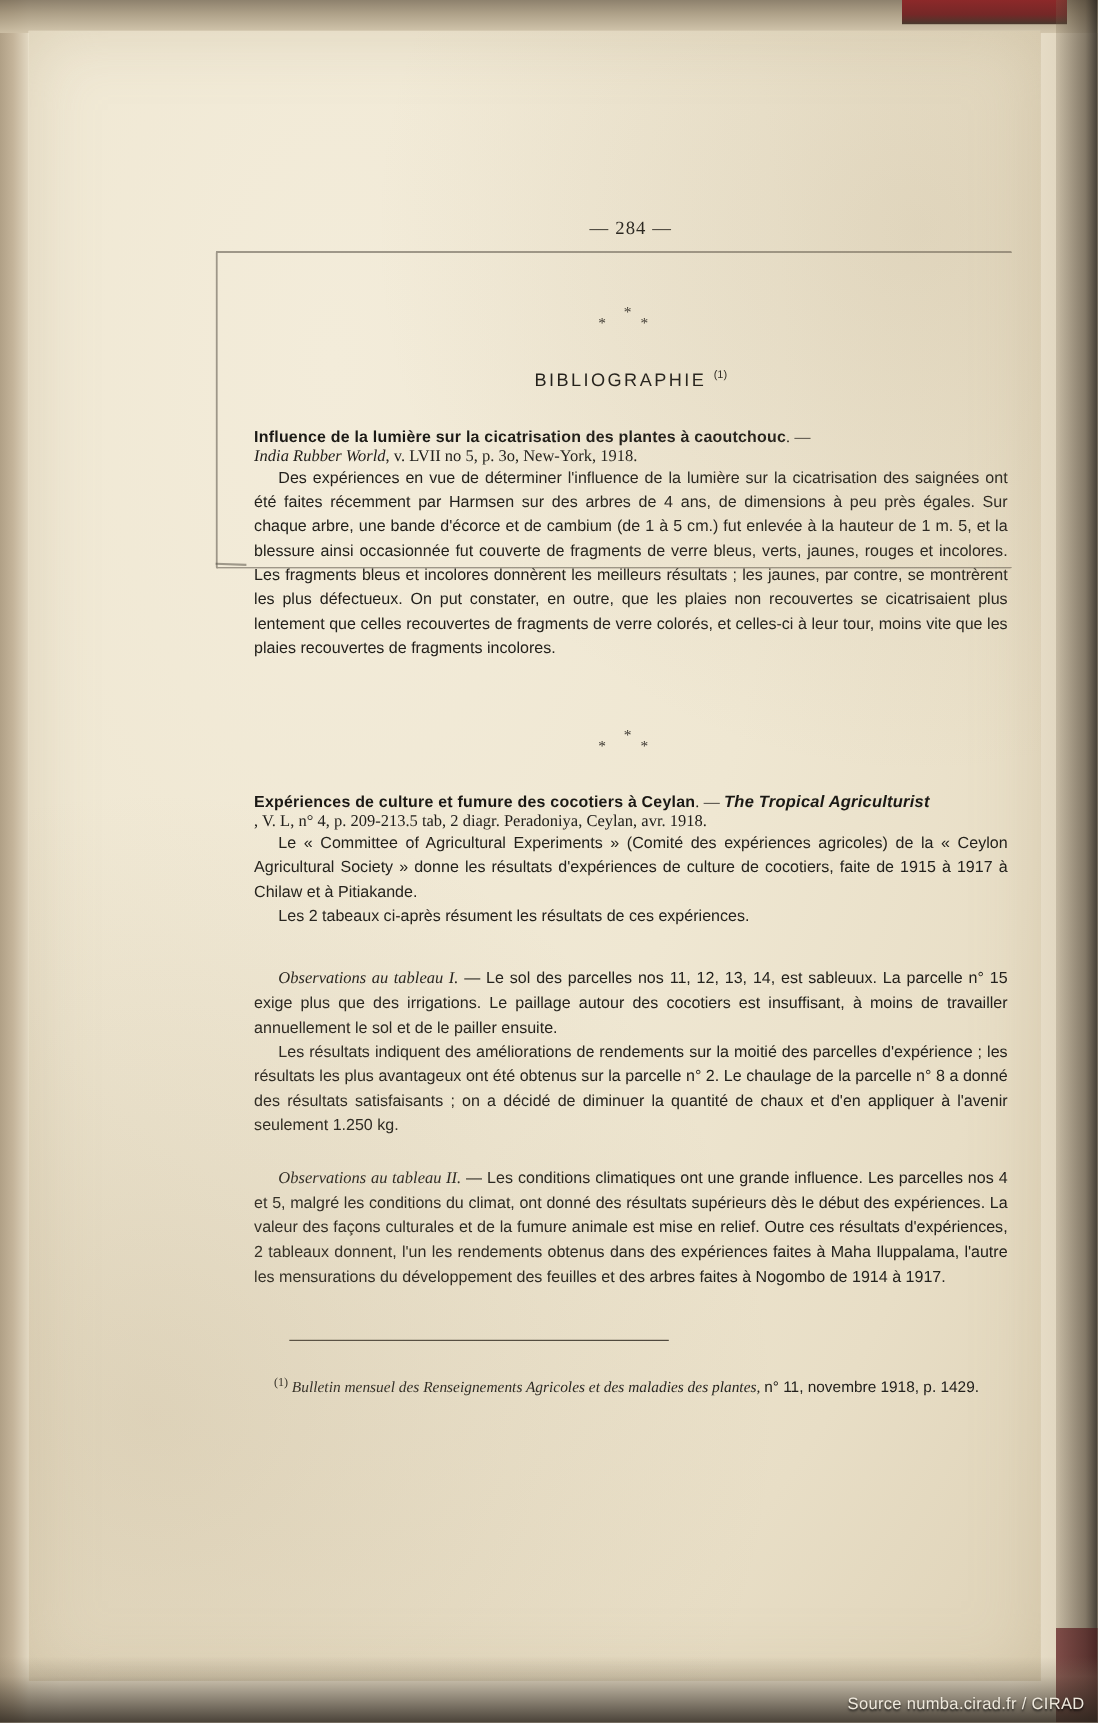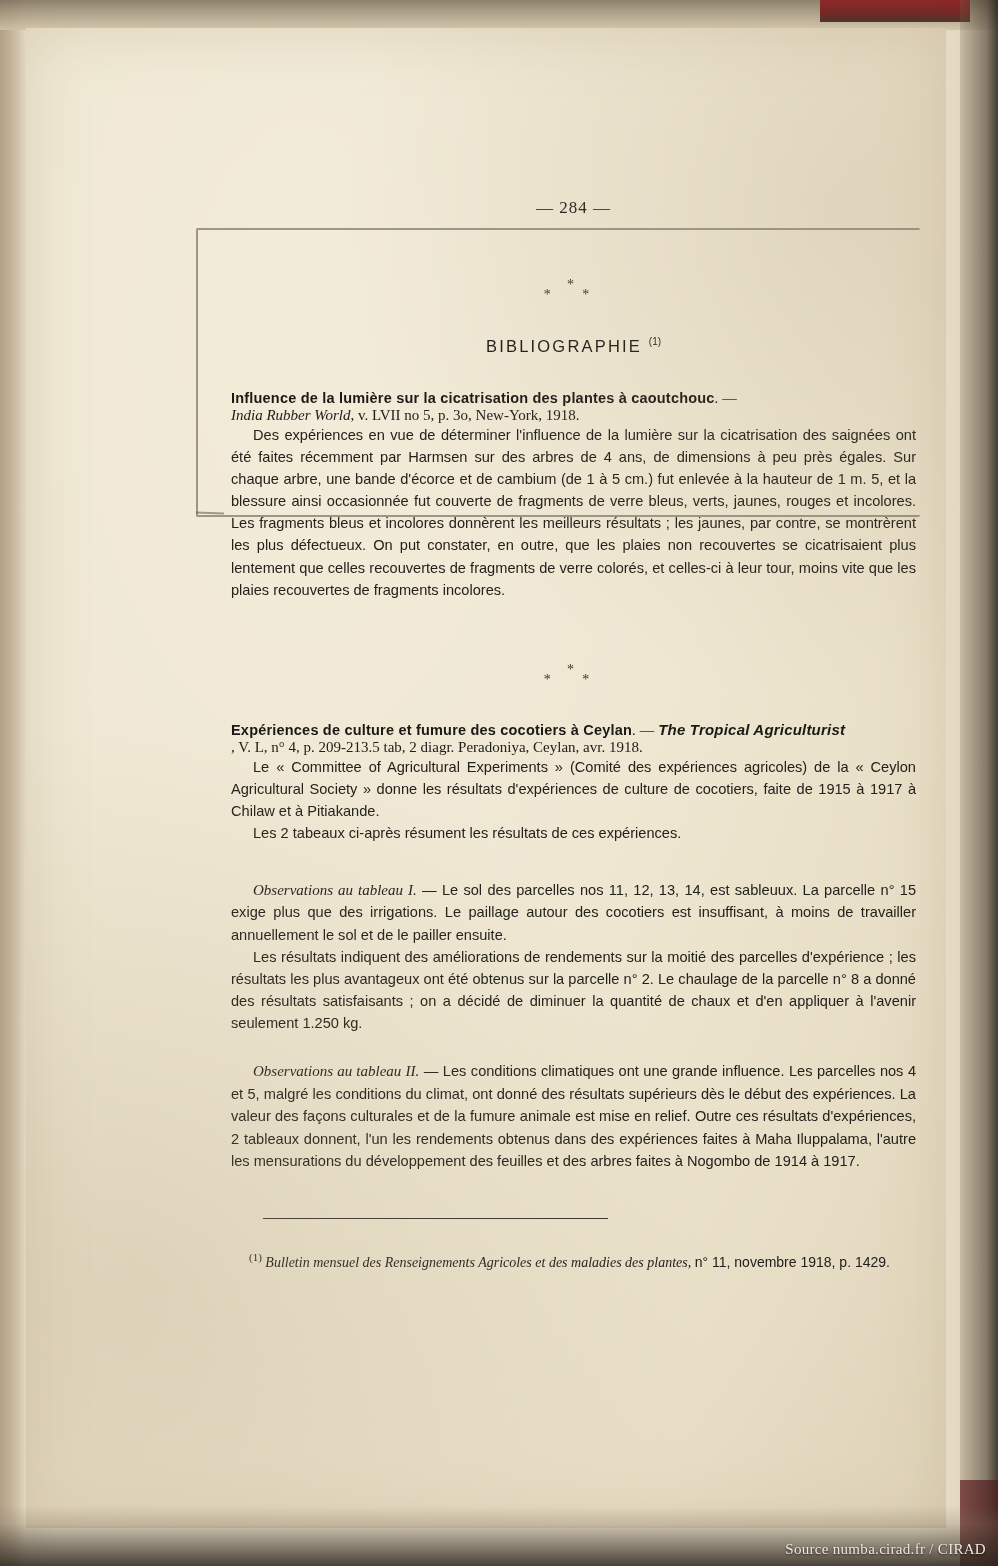--- a/index.html
+++ b/index.html
@@ -181,21 +181,21 @@
     height: 2px;
     background: #5a5348;
     opacity: .55;
     transform: rotate(2deg);
   }
   .source {
     position: absolute;
     right: 12px;
     bottom: 8px;
     color: #efe9dd;
-    font-family: Liberation Serif, serif;
+    font-family: Liberation Sans, sans-serif;
     font-size: 15px;
     letter-spacing: .3px;
     text-shadow: 0 1px 2px rgba(0,0,0,.7);
   }
 </style>
 </head>
 <body>
 
 <div class="page">
   <div class="scan-bg"></div>

